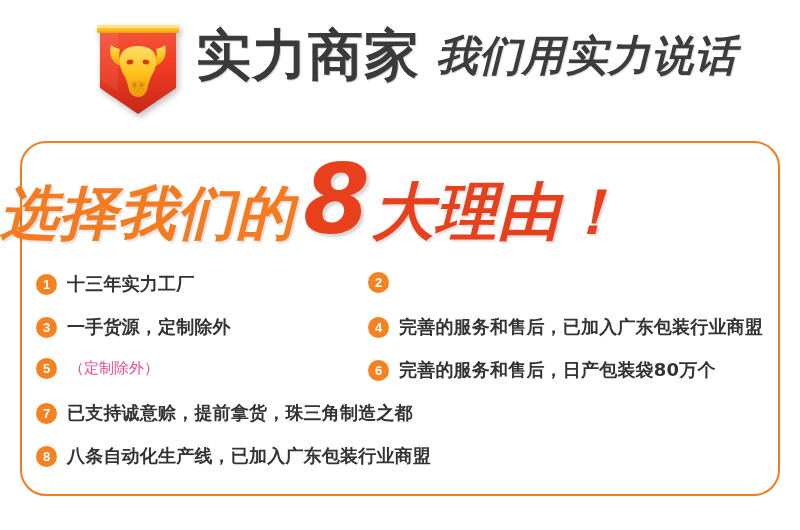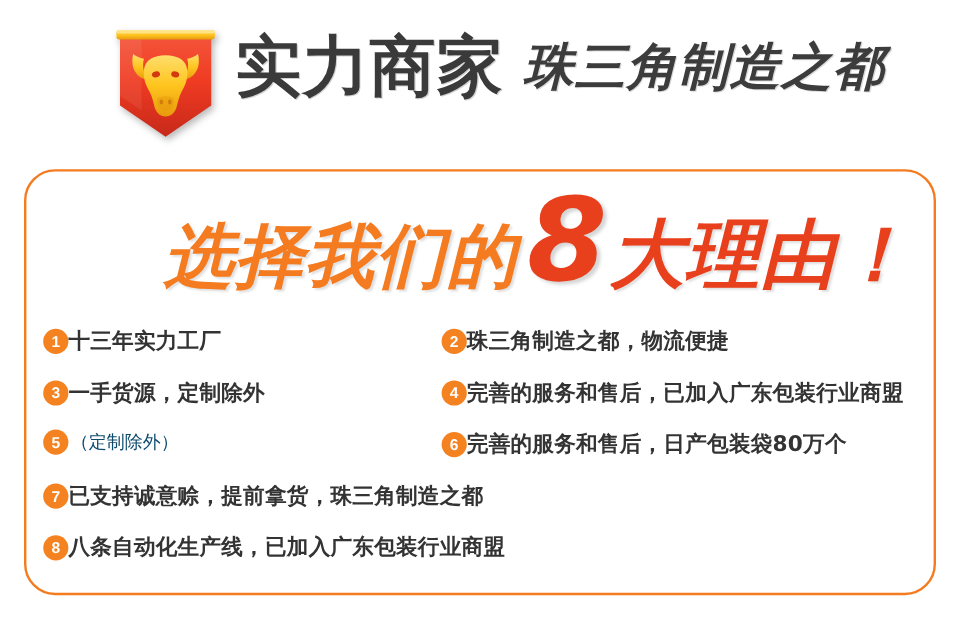--- a/index.html
+++ b/index.html
@@ -79,21 +79,21 @@
     border-radius: 26px;
     box-sizing: border-box;
   }
 
   
   .headline {
     position: absolute;
     left: 0;
     top: 152px;
     width: 760px;
-    text-align: right;
+    text-align: left;
     white-space: nowrap;
     line-height: 1;
   }
   .hl-a {
     font-size: 58px;
     font-weight: 700;
     font-style: italic;
     color: #F47B20;
     letter-spacing: 1px;
     font-family: "DejaVu Sans", "Liberation Sans", sans-serif;
@@ -142,31 +142,32 @@
     background: #F58220;
     color: #ffffff;
     font-size: 13px;
     font-weight: 700;
     line-height: 21px;
     text-align: center;
     flex: 0 0 auto;
     font-family: "Liberation Sans", "DejaVu Sans", sans-serif;
   }
   .r-text {
+    margin-left: 10px;
     font-size: 18px;
     font-weight: 700;
     color: #333333;
     font-family: "DejaVu Sans", "Liberation Sans", sans-serif;
     letter-spacing: 0.2px;
   }
   .r-note {
-    margin-left: 2px;
+    margin-left: 12px;
     font-size: 15px;
     font-weight: 400;
-    color: #0c4a6e;
+    color: #ec4899;
     font-family: "DejaVu Sans", "Liberation Sans", sans-serif;
     text-align: right;
   }
 
   
   .col-l { left: 36px; }
   .col-r { left: 368px; }
   .row-1 { top: 0px; }
   .row-2 { top: 43px; }
   .row-3 { top: 86px; }
@@ -226,41 +227,40 @@
       <ellipse cx="58" cy="44" rx="3.4" ry="2.4" fill="#D4380F" transform="rotate(14 58 44)"></ellipse>
 
       <path d="M43 64 C46 62 54 62 57 64 C57 71 54 74 50 74 C46 74 43 71 43 64 Z" fill="#E89A0C" opacity="0.55"></path>
 
       <ellipse cx="46.5" cy="67" rx="1.5" ry="2" fill="#C9700A" opacity="0.75"></ellipse>
       <ellipse cx="53.5" cy="67" rx="1.5" ry="2" fill="#C9700A" opacity="0.75"></ellipse>
     </svg>
   </div>
 
   <div class="header-text">
-    <span class="brand-strong">实力商家</span><span class="brand-slogan">珠三角制造之都</span>
+    <span class="brand-strong">实力商家</span><span class="brand-slogan">我们用实力说话</span>
   </div>
 </div>
 
 <div class="panel"></div>
 
 <div class="headline">
   <span class="hl-a">选择我们的</span><span class="hl-num">8</span><span class="hl-b">大理由！</span>
 </div>
 
 <div class="reasons">
 
   <div class="reason col-l row-1">
     <span class="badge">1</span>
     <span class="r-text">十三年实力工厂</span>
     <span class="r-note"></span>
   </div>
 
   <div class="reason col-r row-1">
     <span class="badge">2</span>
-    <span class="r-text">珠三角制造之都，物流便捷</span>
     <span class="r-note"></span>
   </div>
 
   <div class="reason col-l row-2">
     <span class="badge">3</span>
     <span class="r-text">一手货源，定制除外</span>
     <span class="r-note"></span>
   </div>
 
   <div class="reason col-r row-2">

